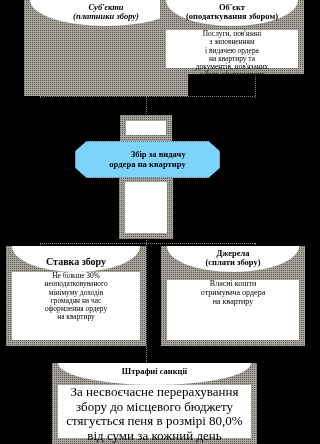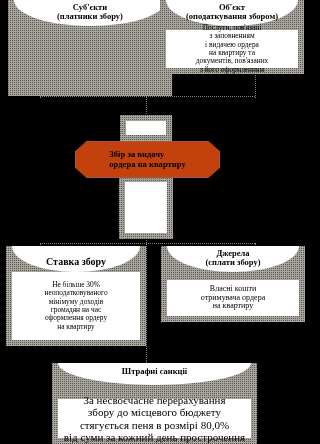--- a/index.html
+++ b/index.html
@@ -34,35 +34,35 @@
     position:absolute;left:6px;right:6px;
     height:26px;
     background:#fff;
     border-radius:0 0 50% 50% / 0 0 100% 100%;
     z-index:1;
   }
   .banner .panel{
     position:absolute;left:6px;right:6px;bottom:6px;
     background:#fff;
     z-index:2;
-    display:flex;align-items:center;justify-content:center;
+    display:flex;justify-content:center;
     text-align:center;
     color:#000;
     line-height:1.12;
   }
   .banner .hdr{z-index:4;}
 
   
   .octagon{
     position:absolute;z-index:5;
-    background:#c2410c;
+    background:#7dd3fc;
     border:1px dotted #7a7470;
     clip-path:polygon(8% 0,92% 0,100% 28%,100% 72%,92% 100%,8% 100%,0 72%,0 28%);
     display:flex;align-items:center;justify-content:center;
-    text-align:left;color:#000;font-weight:bold;line-height:1.1;font-family:Liberation Serif, serif;
+    text-align:right;color:#000;font-weight:bold;line-height:1.1;font-family:Liberation Serif, serif;
   }
 
   
   .frame{
     position:absolute;z-index:4;
     background:#a8a49e;
     background-image:
       radial-gradient(circle at 0.5px 0.5px,#5d5953 0.6px,transparent 0.7px);
     background-size:2px 2px;
     box-sizing:border-box;
@@ -77,21 +77,21 @@
 <div class="conn conn-v" style="left:146px;top:58px;height:82px;"></div>
 <div class="conn conn-h" style="left:40px;top:96px;width:215px;"></div>
 <div class="conn conn-v" style="left:40px;top:58px;height:40px;"></div>
 <div class="conn conn-v" style="left:255px;top:58px;height:40px;"></div>
 
 <div class="conn conn-v" style="left:146px;top:175px;height:200px;"></div>
 <div class="conn conn-h" style="left:40px;top:243px;width:215px;"></div>
 <div class="conn conn-v" style="left:40px;top:243px;height:18px;"></div>
 <div class="conn conn-v" style="left:255px;top:243px;height:18px;"></div>
 
-<div class="banner" style="left:8px;top:0px;width:164px;height:96px;">
+<div class="banner" style="left:24px;top:0px;width:164px;height:96px;font-style:italic;">
   <div class="arc" style="top:0;"></div>
   <div class="hdr" style="font-size:8.5px;font-weight:bold;">
     <div>Суб'єкти</div>
     <div>(платники збору)</div>
   </div>
 </div>
 
 <div class="banner" style="left:160px;top:0px;width:144px;height:74px;">
   <div class="arc" style="top:0;"></div>
   <div class="hdr" style="font-size:8.5px;font-weight:bold;">
@@ -135,41 +135,41 @@
       <div>Не більше 30%</div>
       <div>неоподатковуваного</div>
       <div>мінімуму доходів</div>
       <div>громадян на час</div>
       <div>оформлення ордеру</div>
       <div>на квартиру</div>
     </div>
   </div>
 </div>
 
-<div class="banner" style="left:161px;top:246px;width:144px;height:76px;">
+<div class="banner" style="left:161px;top:246px;width:144px;height:100px;">
   <div class="arc" style="top:0;"></div>
   <div class="hdr" style="font-size:8.5px;font-weight:bold;">
     <div>Джерела</div>
     <div>(сплати збору)</div>
   </div>
   <div class="panel" style="top:34px;font-size:8px;">
     <div>
       <div>Власні кошти</div>
       <div>отримувача ордера</div>
       <div>на квартиру</div>
     </div>
   </div>
 </div>
 
 <div class="banner" style="left:52px;top:363px;width:205px;height:81px;">
   <div class="arc" style="top:0;height:22px;"></div>
   <div class="hdr" style="font-size:8.5px;font-weight:bold;padding-top:4px;">
     <div>Штрафні санкції</div>
   </div>
-  <div class="panel" style="top:36px;font-size:11px;">
+  <div class="panel" style="top:22px;font-size:13px;">
     <div>
       <div>За несвоєчасне перерахування</div>
       <div>збору  до місцевого бюджету</div>
       <div>стягується пеня  в розмірі 80,0%</div>
       <div>від суми за кожний день прострочення</div>
     </div>
   </div>
 </div>
 
 </body></html>

